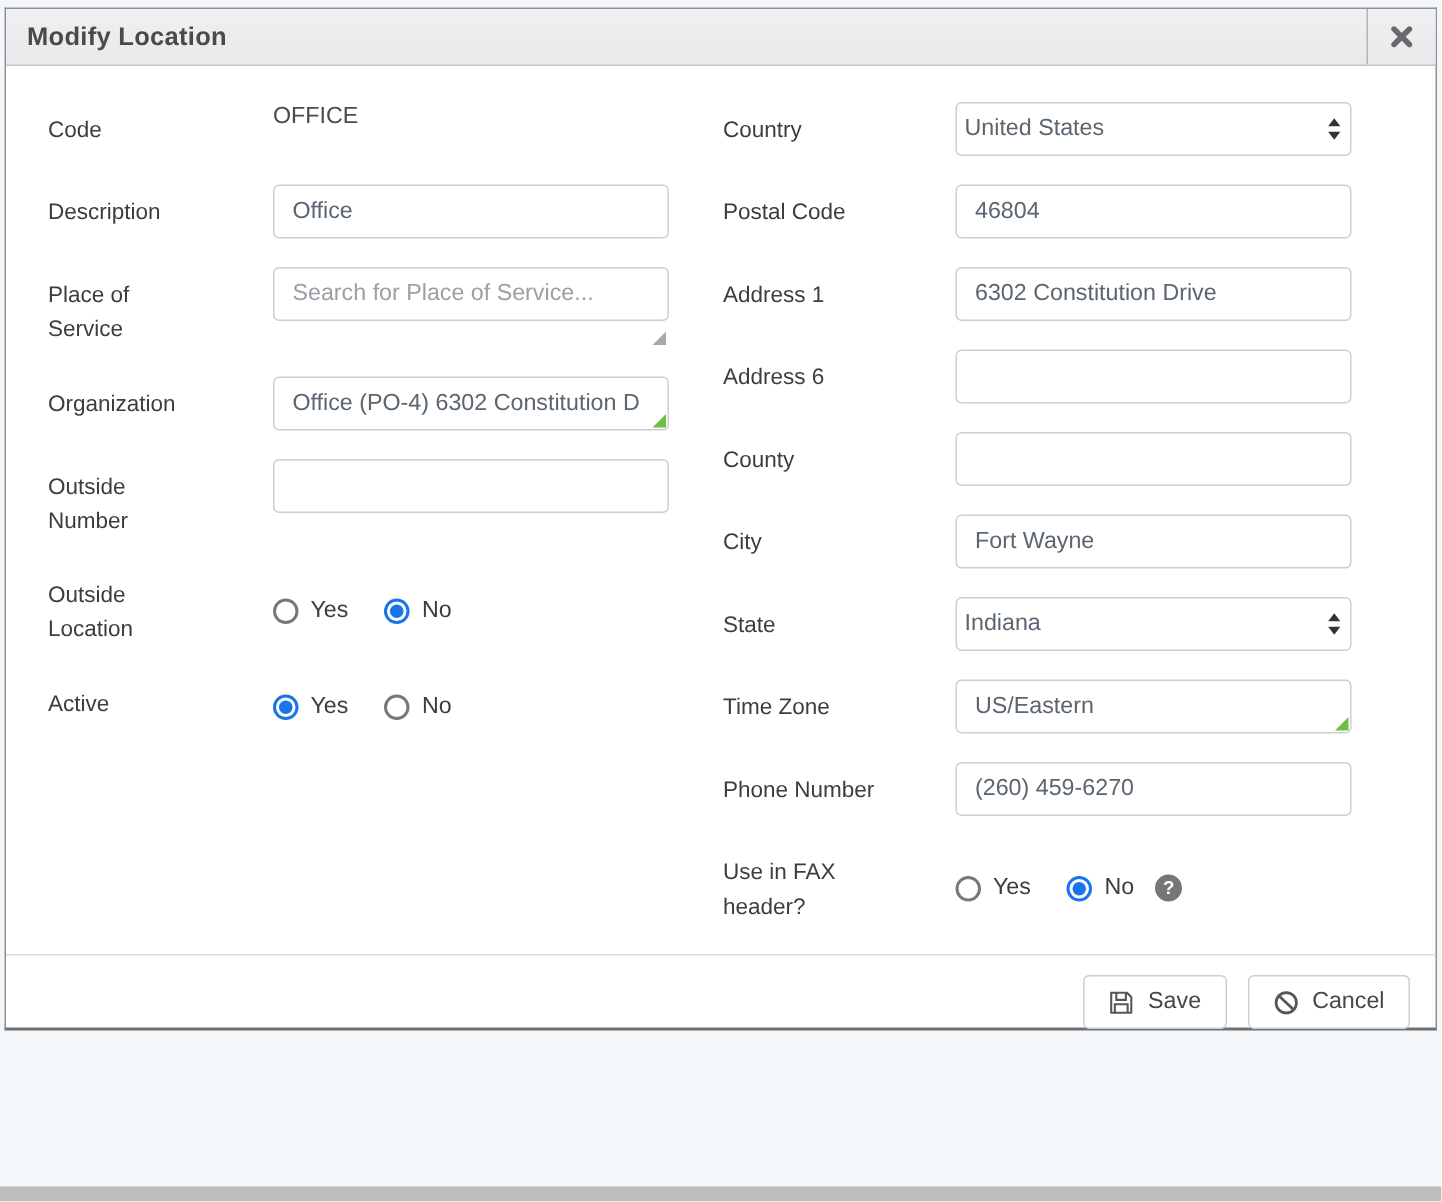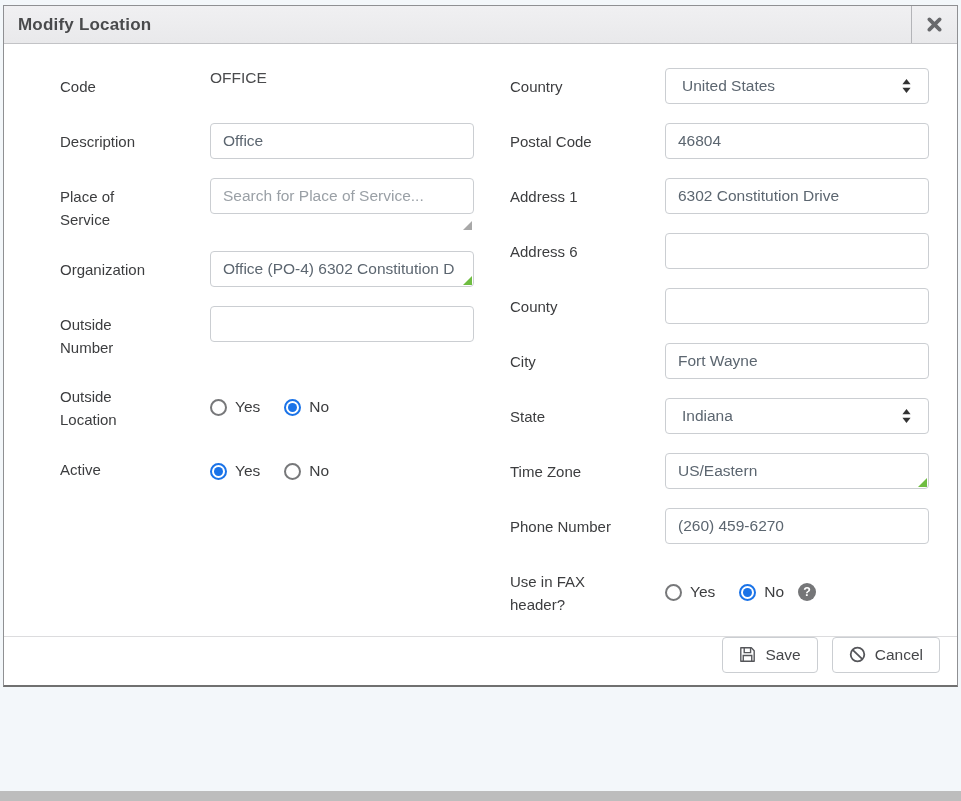--- a/index.html
+++ b/index.html
@@ -22,21 +22,21 @@
     height:38px; flex:0 0 38px; background:linear-gradient(#f0f0f2,#e9e9eb);
     border-bottom:1px solid #c2c3c6; display:flex; align-items:center; padding-left:14px;
   }
   .modal-title { font-size:17px; font-weight:bold; color:#494a4c; letter-spacing:.2px; }
   .close-btn {
     margin-left:auto; width:46px; height:100%; border:none; border-left:1px solid #b3b4b8;
     background:transparent; display:flex; align-items:center; justify-content:center; cursor:pointer; padding:0;
   }
 
   
-  .modal-body { flex:1 1 auto; display:flex; gap:36px; padding:24px 0 0 28px;justify-content:center; }
+  .modal-body { flex:1 1 auto; display:flex; gap:36px; padding:24px 0 0 28px; }
   .col-left  { width:414px; }
   .col-right { width:419px; }
 
   .frow { display:flex; min-height:36px; margin-bottom:19px; }
   .lbl  { font-size:15px; color:#3c3d3f; line-height:1.55; padding-top:7px; }
   .col-left  .lbl { flex:0 0 150px; padding-right:50px; }
   .col-right .lbl { flex:0 0 155px; padding-right:40px; }
   .ctrl { width:264px; position:relative; }
 
   .static-value { font-size:15.5px; color:#4a4b4d; padding-top:1px; }
@@ -50,21 +50,21 @@
   .combo input.tinput { width:100%; }
 
   .corner-tri {
     position:absolute; right:2px; bottom:2px; width:0; height:0;
     border-left:9px solid transparent; border-bottom:9px solid #a8a8a8;
   }
   .corner-tri.green { border-bottom-color:#6fbd41; }
 
   .sel {
     width:264px; height:36px; border:1px solid #cbced2; border-radius:4px;
-    background:#fff; display:flex; align-items:center; padding:0 16px; cursor:pointer;
+    background:#fff; display:flex; align-items:center; padding:0 5px; cursor:pointer;
   }
   .sel-value { flex:1; font-size:15.5px; color:#5c6670; white-space:nowrap; overflow:hidden; }
   .sel svg { flex:0 0 auto; }
 
   .radio-group { display:flex; align-items:center; padding-top:5px; }
   .radio-opt { display:inline-flex; align-items:center; gap:8px; margin-right:24px; cursor:pointer; }
   .radio {
     width:17px; height:17px; border-radius:50%; border:2px solid #77787a; background:#fff;
     display:inline-block; position:relative; flex:0 0 17px;
   }
@@ -77,21 +77,21 @@
 
   .help-icon {
     width:18px; height:18px; border-radius:50%; background:#757678; color:#fff;
     font-size:12.5px; font-weight:bold; display:inline-flex; align-items:center;
     justify-content:center; cursor:pointer; line-height:1;
   }
 
   
   .modal-footer {
     flex:0 0 64px; border-top:1px solid #dcdcde;
-    display:flex; align-items:flex-start; justify-content:flex-end; gap:14px; padding:0 17px;
+    display:flex; align-items:center; justify-content:flex-end; gap:14px; padding:0 17px;
   }
   .btn {
     display:inline-flex; align-items:center; gap:9px; height:36px; padding:0 16px;
     background:#fff; border:1px solid #cbced2; border-radius:4px; cursor:pointer;
     font-family:inherit; font-size:15.5px; color:#46474a;
   }
 </style>
 </head>
 <body>
 

